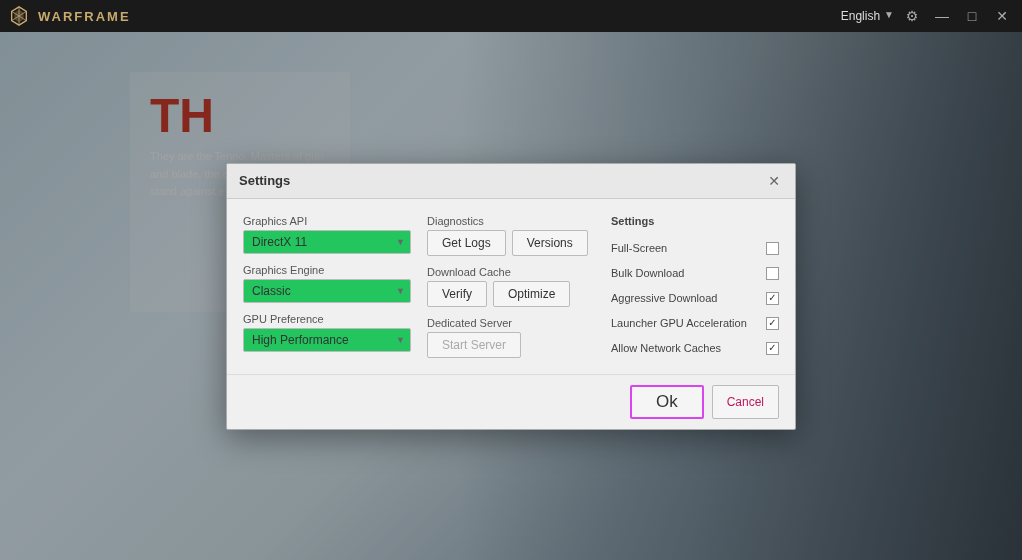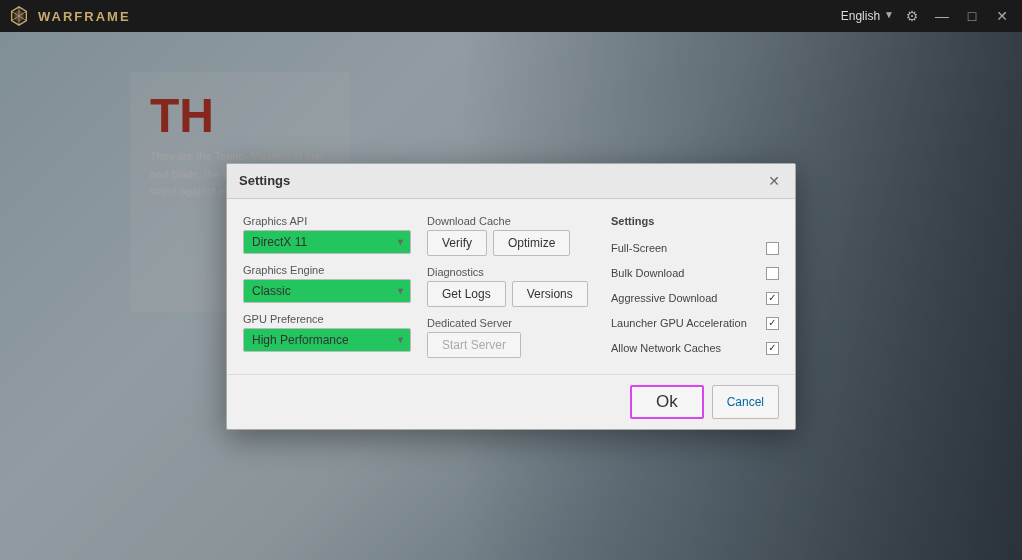--- a/index.html
+++ b/index.html
@@ -241,21 +241,21 @@
       font-size: 17px;
       color: #333;
       cursor: pointer;
     }
     .btn-cancel {
       padding: 5px 14px;
       border: 1px solid #bbb;
       background: #f5f5f5;
       border-radius: 2px;
       font-size: 12px;
-      color: #0369a1;
+      color: #be185d;
       cursor: pointer;
     }
 
     
     .check-row {
       display: flex;
       align-items: center;
       justify-content: center;
       gap: 8px;
       padding: 1px 0;
@@ -382,31 +382,31 @@
               <select class="dropdown">
                 <option>High Performance</option>
               </select>
               <span class="dropdown-arrow">▼</span>
             </div>
           </div>
         </div>
 
         <div class="settings-col">
           <div class="field-group">
+            <div class="field-label">Diagnostics</div>
+            <div class="btn-row">
+              <button class="btn">Get Logs</button>
+              <button class="btn">Versions</button>
+            </div>
+          </div>
+          <div class="field-group">
             <div class="field-label">Download Cache</div>
             <div class="btn-row">
               <button class="btn">Verify</button>
               <button class="btn">Optimize</button>
-            </div>
-          </div>
-          <div class="field-group">
-            <div class="field-label">Diagnostics</div>
-            <div class="btn-row">
-              <button class="btn">Get Logs</button>
-              <button class="btn">Versions</button>
             </div>
           </div>
           <div class="field-group">
             <div class="field-label">Dedicated Server</div>
             <div class="btn-row">
               <button class="btn btn-disabled" disabled="">Start Server</button>
             </div>
           </div>
         </div>
 

